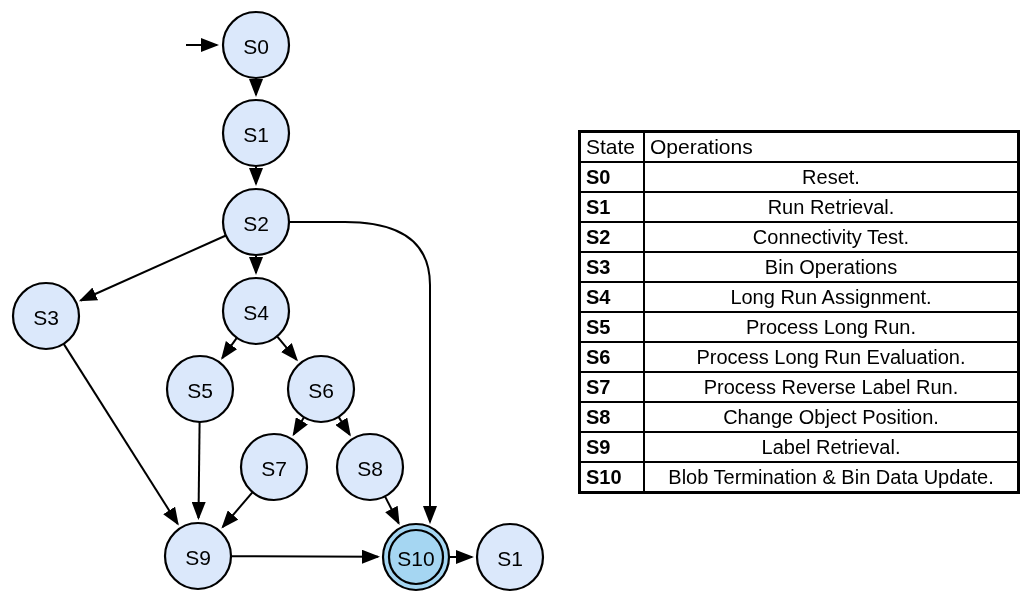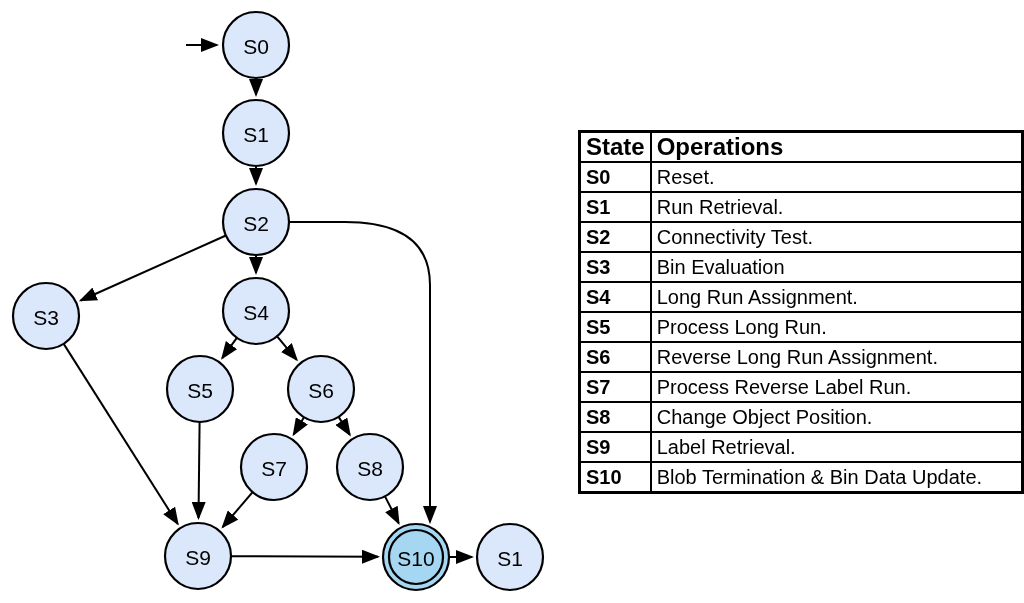--- a/index.html
+++ b/index.html
@@ -1,25 +1,25 @@
 <!DOCTYPE html>
 <html><head>
 <meta charset="utf-8">
 <style>
   html,body{margin:0;padding:0;background:#ffffff;}
   body{width:1024px;height:603px;font-family:"Liberation Sans",sans-serif;overflow:hidden;}
   .stage{position:relative;width:1024px;height:603px;background:#fff;}
   #diagram{position:absolute;left:0;top:0;}
   #ops-table{position:absolute;left:578px;top:130px;border-collapse:collapse;background:#fff;border:3px solid #000;}
   #ops-table th,#ops-table td{border:2px solid #000;color:#000;height:28px;padding:0 5px;white-space:nowrap;line-height:1.1;}
-  #ops-table th{font-weight:bold;font-size:24px;margin-top:23px;}
+  #ops-table th{font-weight:normal;font-size:21px;margin-top:23px;}
   th.state-h{width:52px;text-align:left;}
   th.ops-h{width:362px;text-align:left;}
   td.state-col{font-weight:bold;font-size:20px;text-align:left;}
-  td.op-col{font-size:20px;text-align:left;}
+  td.op-col{font-size:20px;text-align:center;}
   svg text{font-family:"Liberation Sans",sans-serif;}
 </style>
 </head>
 <body>
 
 <div class="stage">
   <svg id="diagram" width="578" height="603" viewBox="0 0 578 603">
       <defs>
         <marker id="arrow" markerWidth="9" markerHeight="7" refX="8" refY="3.5" orient="auto" markerUnits="strokeWidth">
           <path d="M0,0 L9,3.5 L0,7 Z" fill="#000000"></path>
@@ -106,33 +106,33 @@
         <tr>
           <td class="state-col">S1</td>
           <td class="op-col">Run Retrieval.</td>
         </tr>
         <tr>
           <td class="state-col">S2</td>
           <td class="op-col">Connectivity Test.</td>
         </tr>
         <tr>
           <td class="state-col">S3</td>
-          <td class="op-col">Bin Evaluation</td>
+          <td class="op-col">Bin Operations</td>
         </tr>
         <tr>
           <td class="state-col">S4</td>
           <td class="op-col">Long Run Assignment.</td>
         </tr>
         <tr>
           <td class="state-col">S5</td>
           <td class="op-col">Process Long Run.</td>
         </tr>
         <tr>
           <td class="state-col">S6</td>
-          <td class="op-col">Reverse Long Run Assignment.</td>
+          <td class="op-col">Process Long Run Evaluation.</td>
         </tr>
         <tr>
           <td class="state-col">S7</td>
           <td class="op-col">Process Reverse Label Run.</td>
         </tr>
         <tr>
           <td class="state-col">S8</td>
           <td class="op-col">Change Object Position.</td>
         </tr>
         <tr>

